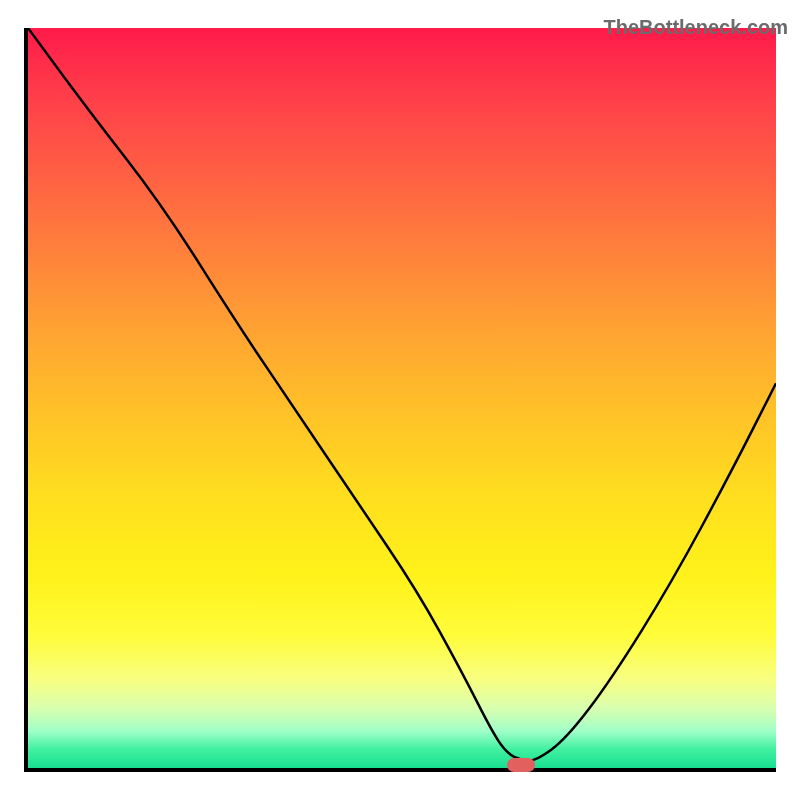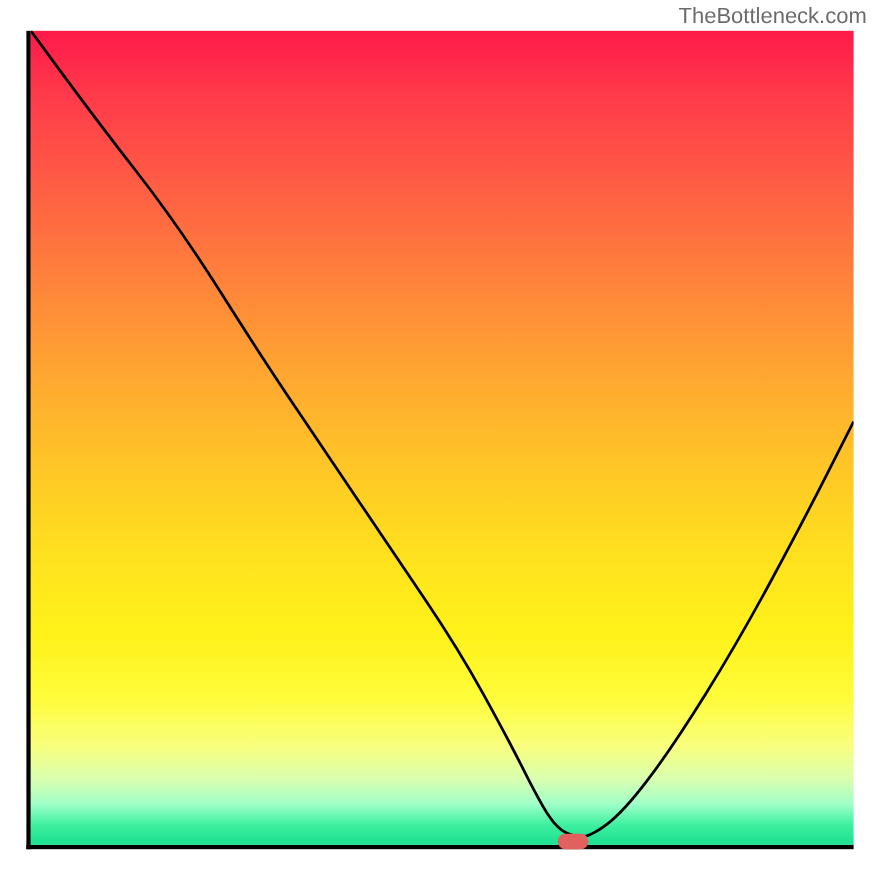--- a/index.html
+++ b/index.html
@@ -6,25 +6,25 @@
   body {
     width: 800px;
     height: 800px;
     background: #ffffff;
     position: relative;
     font-family: Arial, sans-serif;
     overflow: hidden;
   }
   .watermark {
     position: absolute;
-    top: 4px;
+    top: 16px;
     right: 12px;
     font-size: 20px;
     color: #6b6b6b;
-    font-weight: 400;
+    font-weight: 700;
     z-index: 10;
   }
   .plot-area {
     position: absolute;
     left: 24px;
     top: 28px;
     width: 752px;
     height: 744px;
     border-left: 4px solid #000;
     border-bottom: 4px solid #000;

